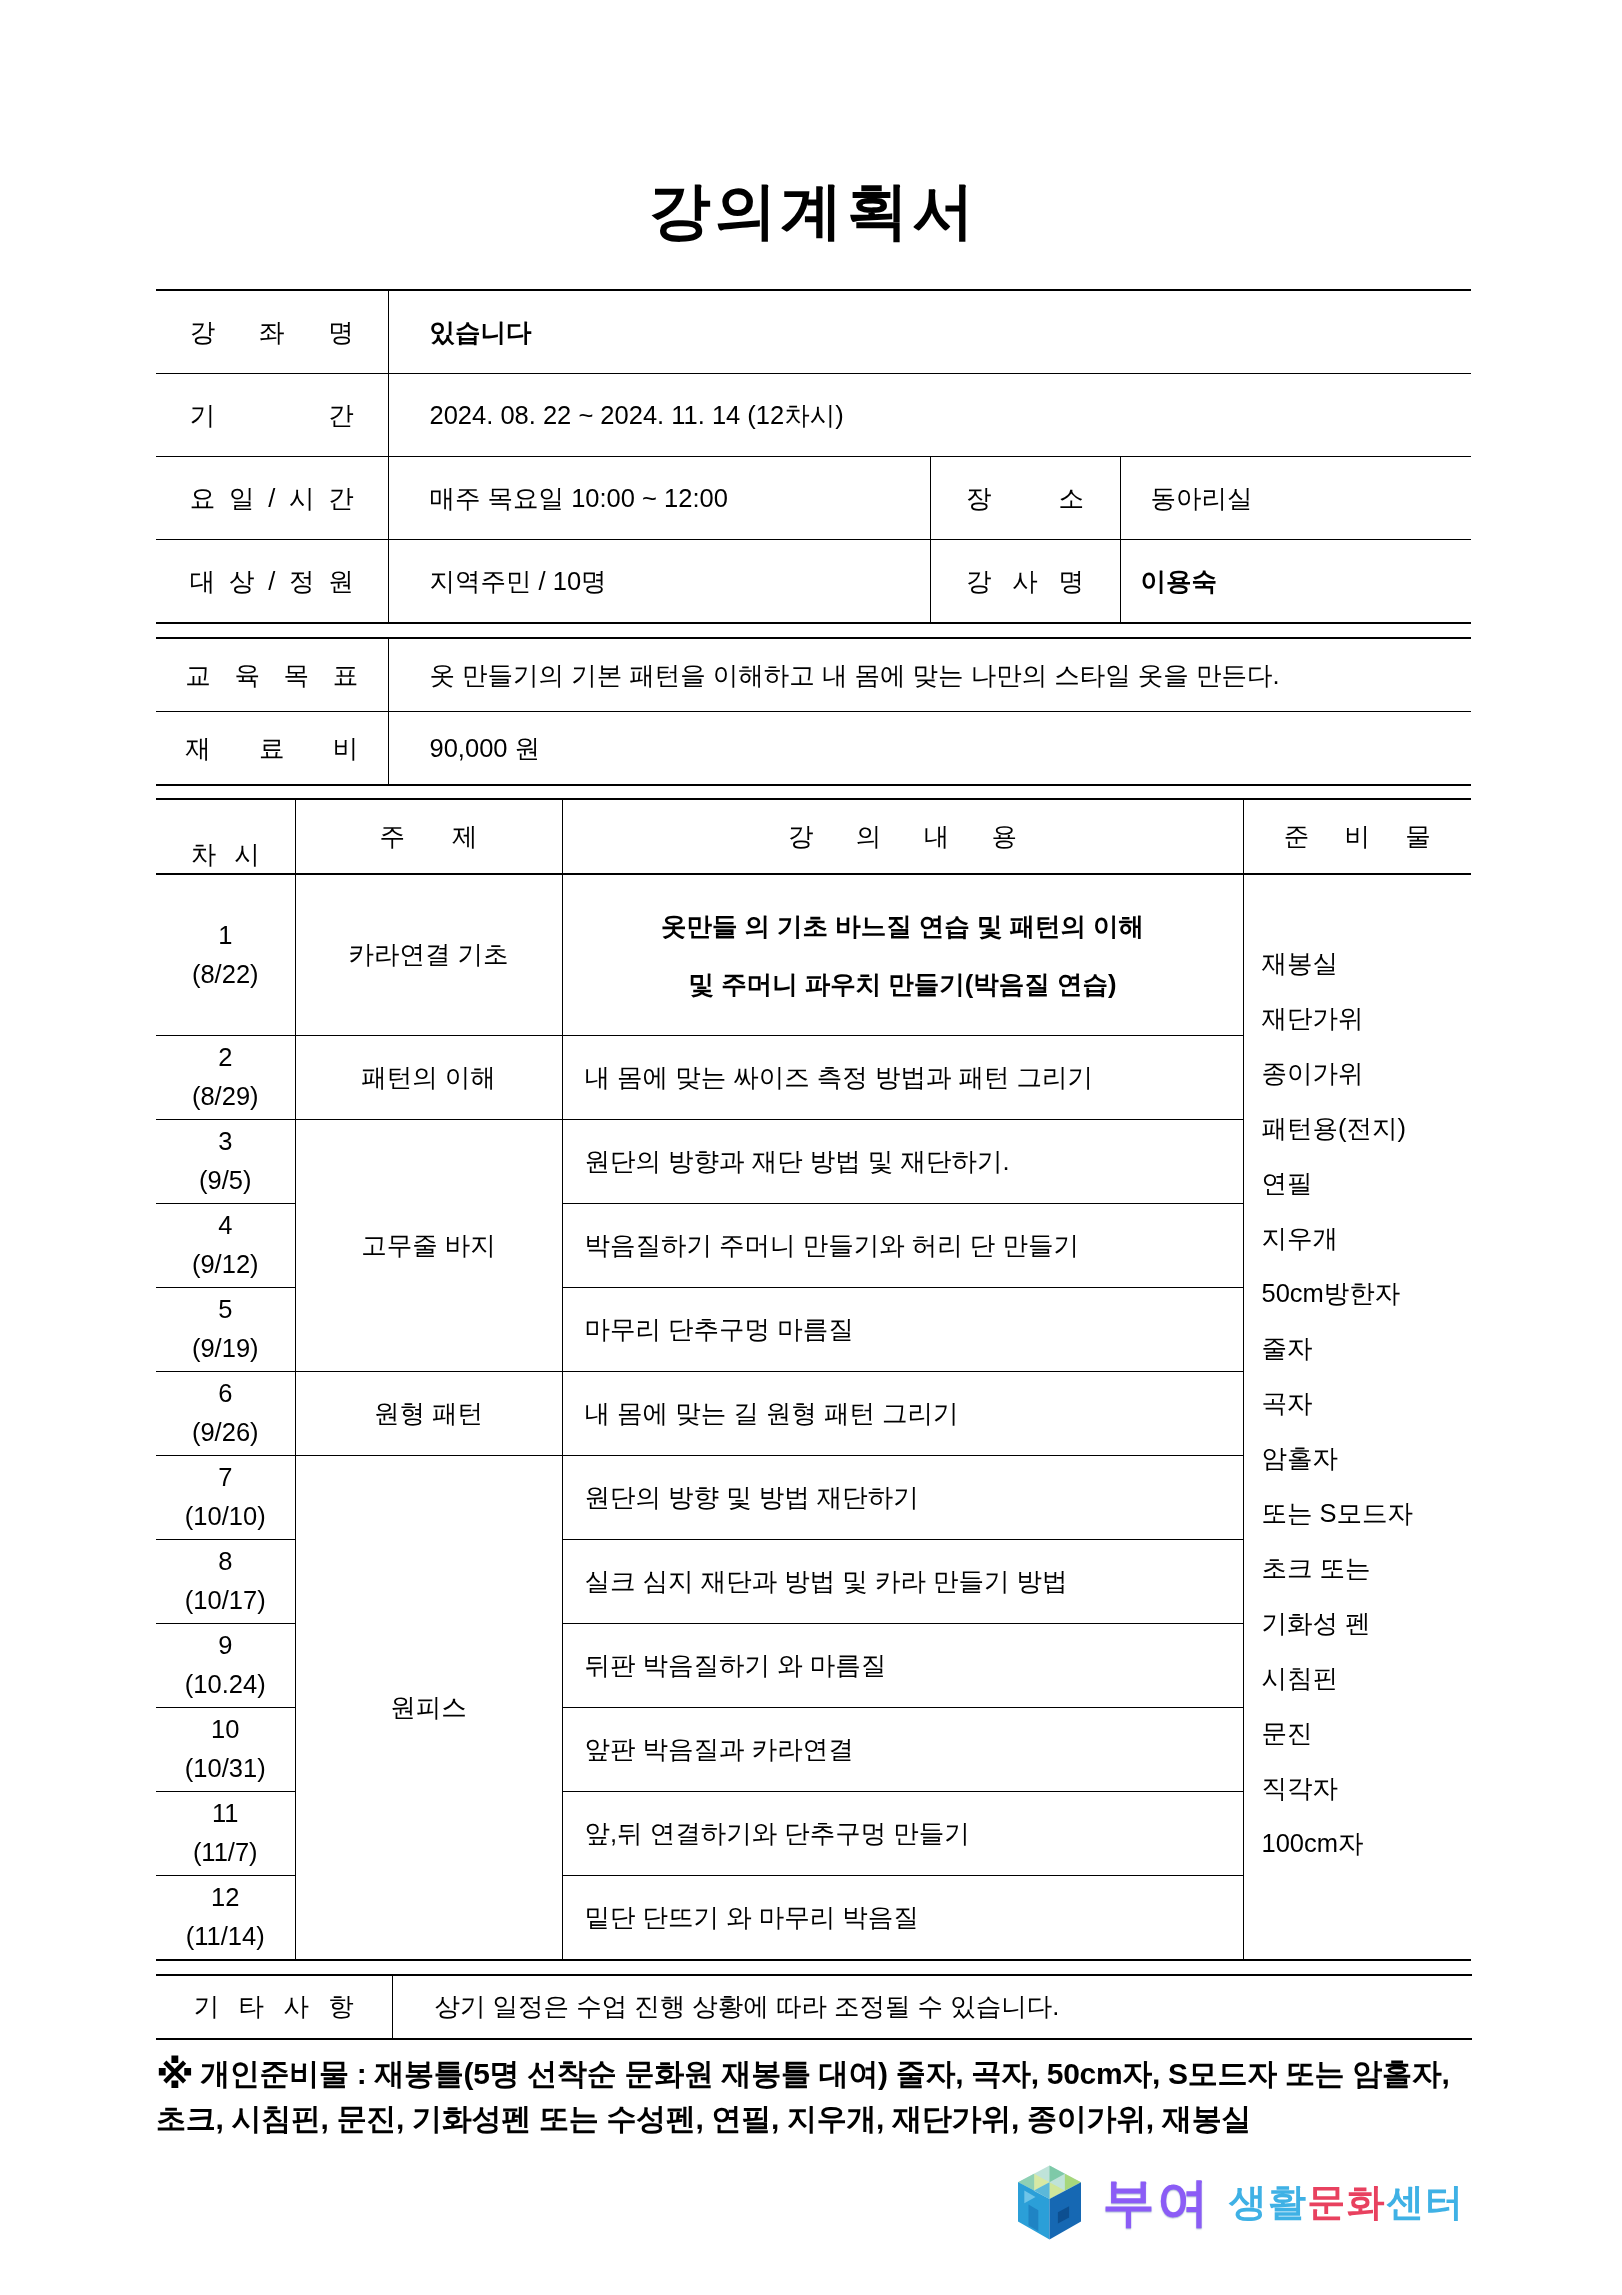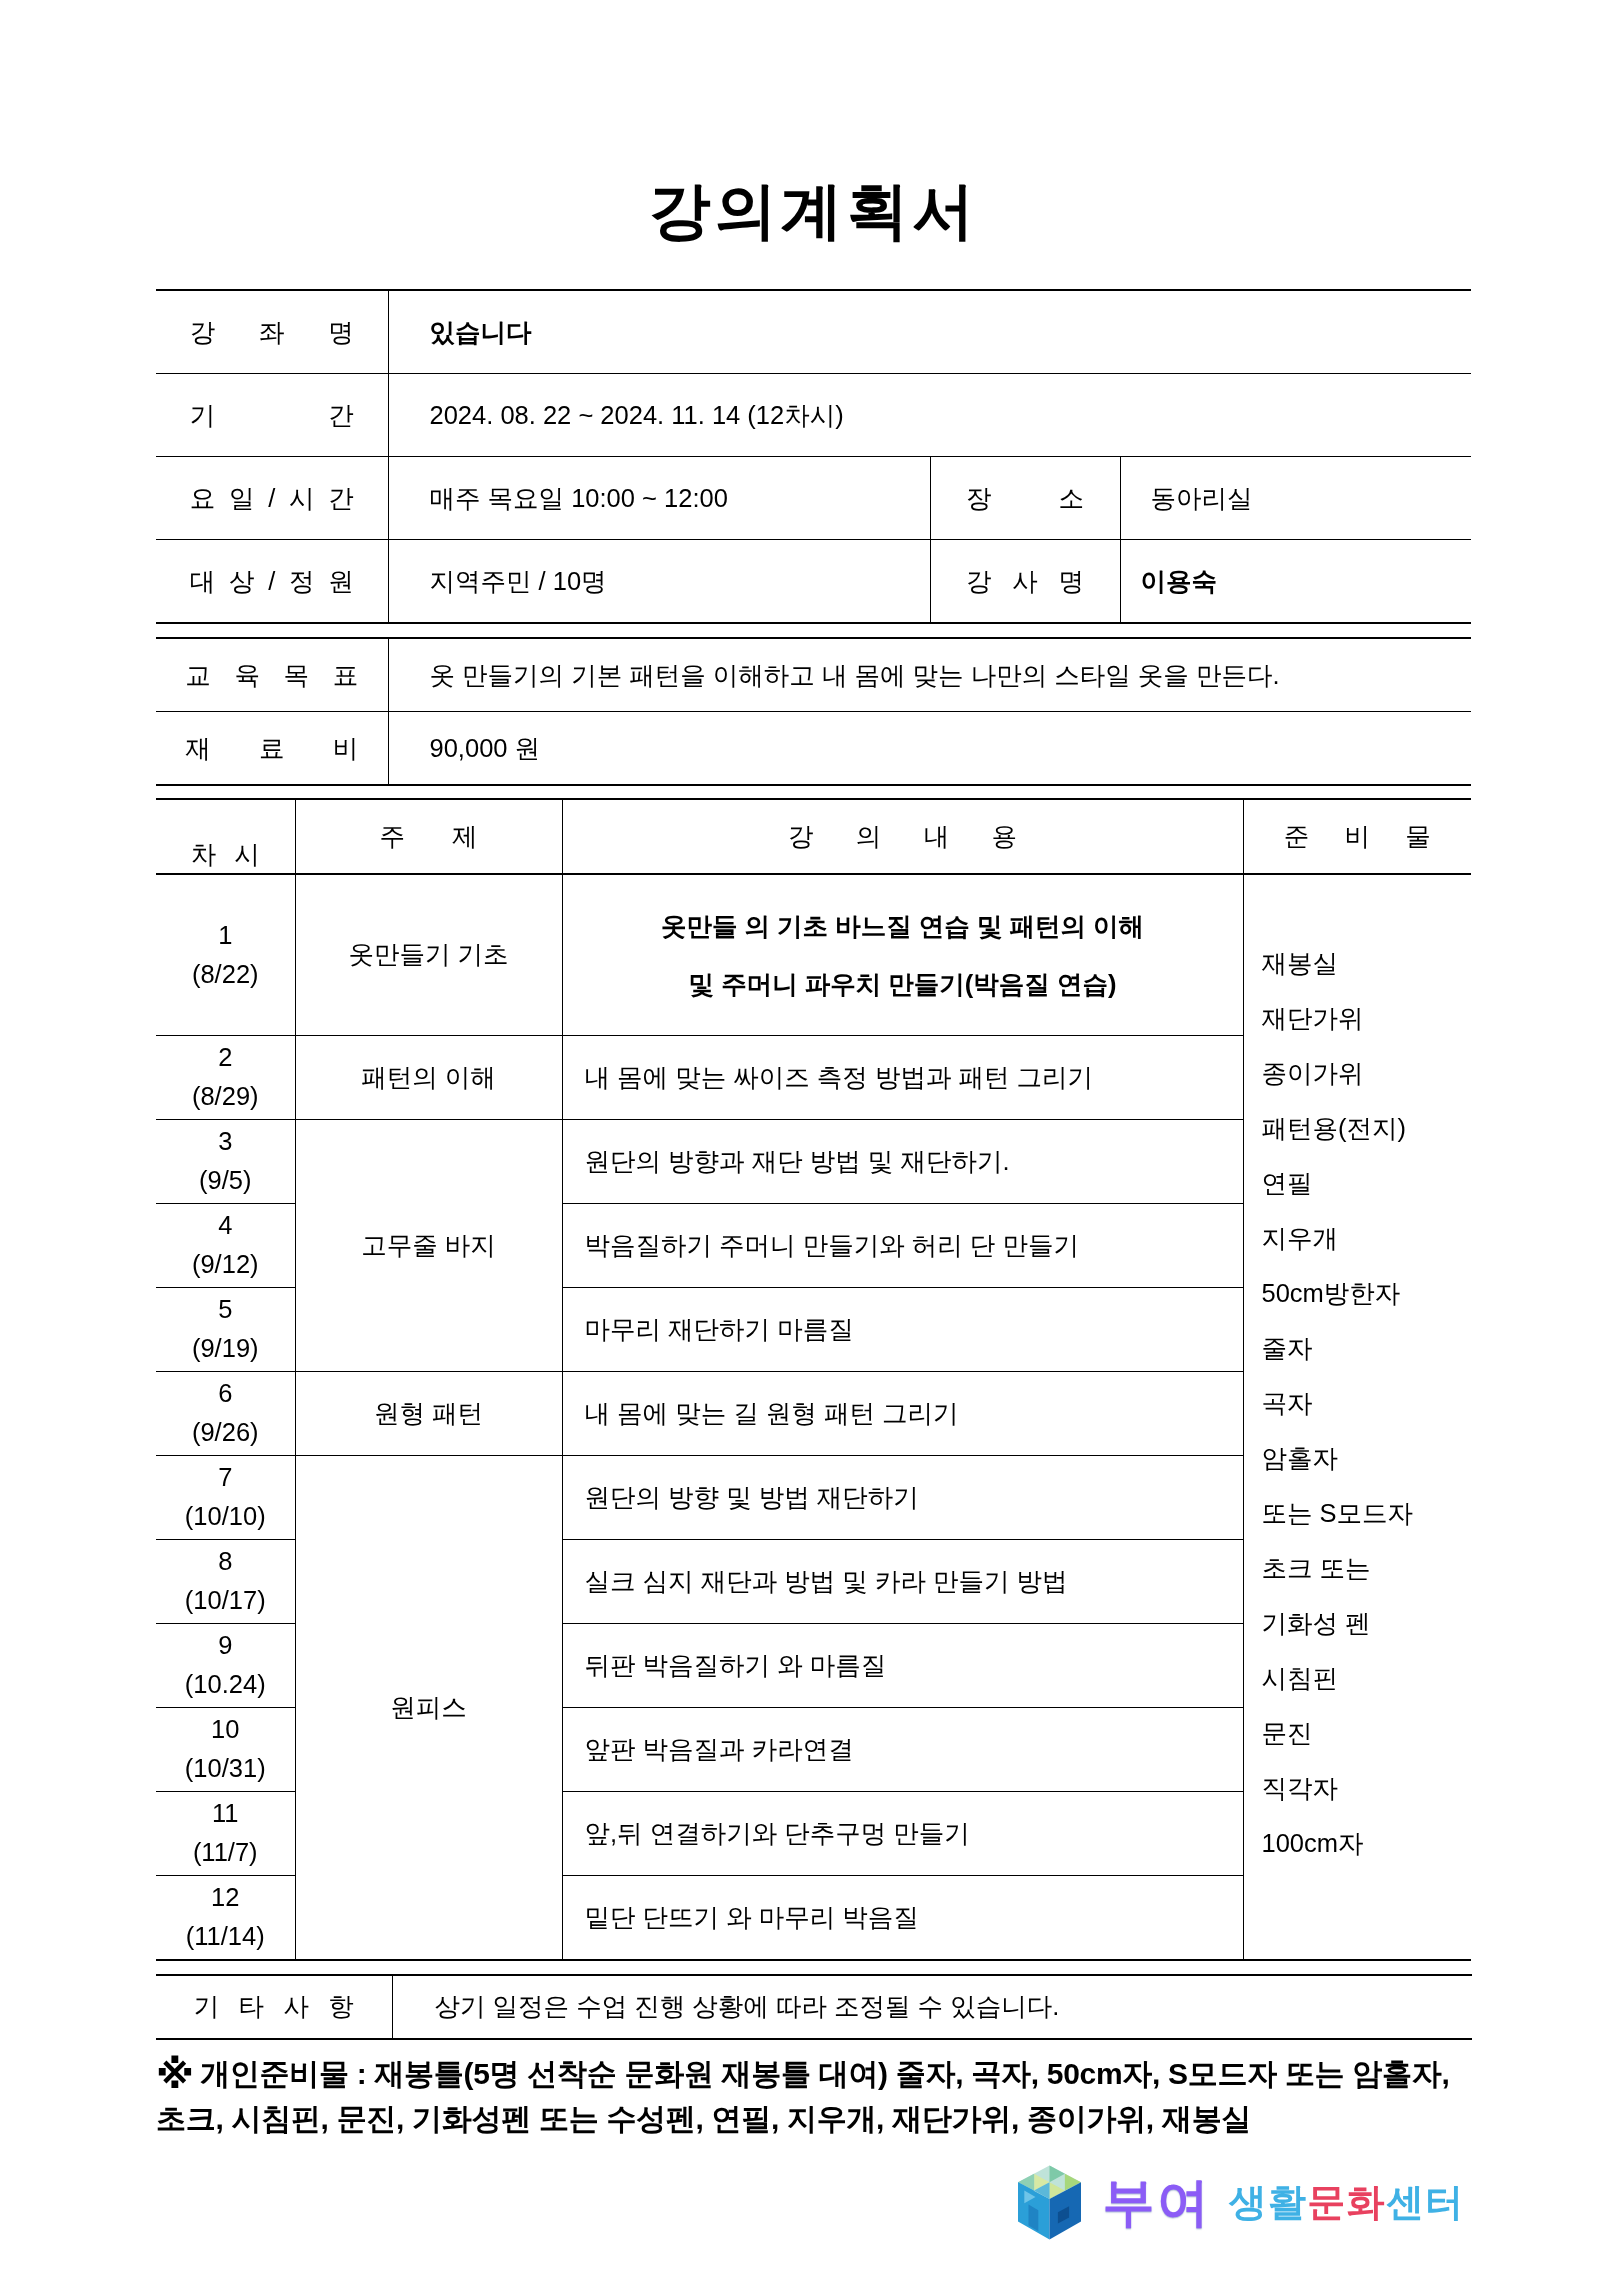--- a/index.html
+++ b/index.html
@@ -121,21 +121,21 @@
       <td><span class="jlabel w105">차 시</span></td>
       <td><span class="jlabel w150">주 제</span></td>
       <td><span class="jlabel w350">강 의 내 용</span></td>
       <td class="lastcol"><span class="jlabel w225">준 비 물</span></td>
     </tr>
     <tr class="r1">
       <td class="session">
             <div>1</div>
             <div>(8/22)</div>
           </td>
-      <td class="topic">옷만들기 기초</td>
+      <td class="topic">카라연결 기초</td>
       <td class="content">옷만들 의 기초 바느질 연습 및 패턴의 이해
 및 주머니 파우치 만들기(박음질 연습)</td>
       <td class="supplies lastcol" rowspan="12">
         <div class="supplies-list">재봉실
 재단가위
 종이가위
 패턴용(전지)
 연필
 지우개
 50cm방한자
@@ -172,21 +172,21 @@
             <div>4</div>
             <div>(9/12)</div>
           </td>
       <td class="content">박음질하기 주머니 만들기와 허리 단 만들기</td>
     </tr>
     <tr>
       <td class="session">
             <div>5</div>
             <div>(9/19)</div>
           </td>
-      <td class="content">마무리 재단하기 마름질</td>
+      <td class="content">마무리 단추구멍 마름질</td>
     </tr>
     <tr>
       <td class="session">
             <div>6</div>
             <div>(9/26)</div>
           </td>
       <td class="topic">원형 패턴</td>
       <td class="content">내 몸에 맞는 길 원형 패턴 그리기</td>
     </tr>
     <tr>

